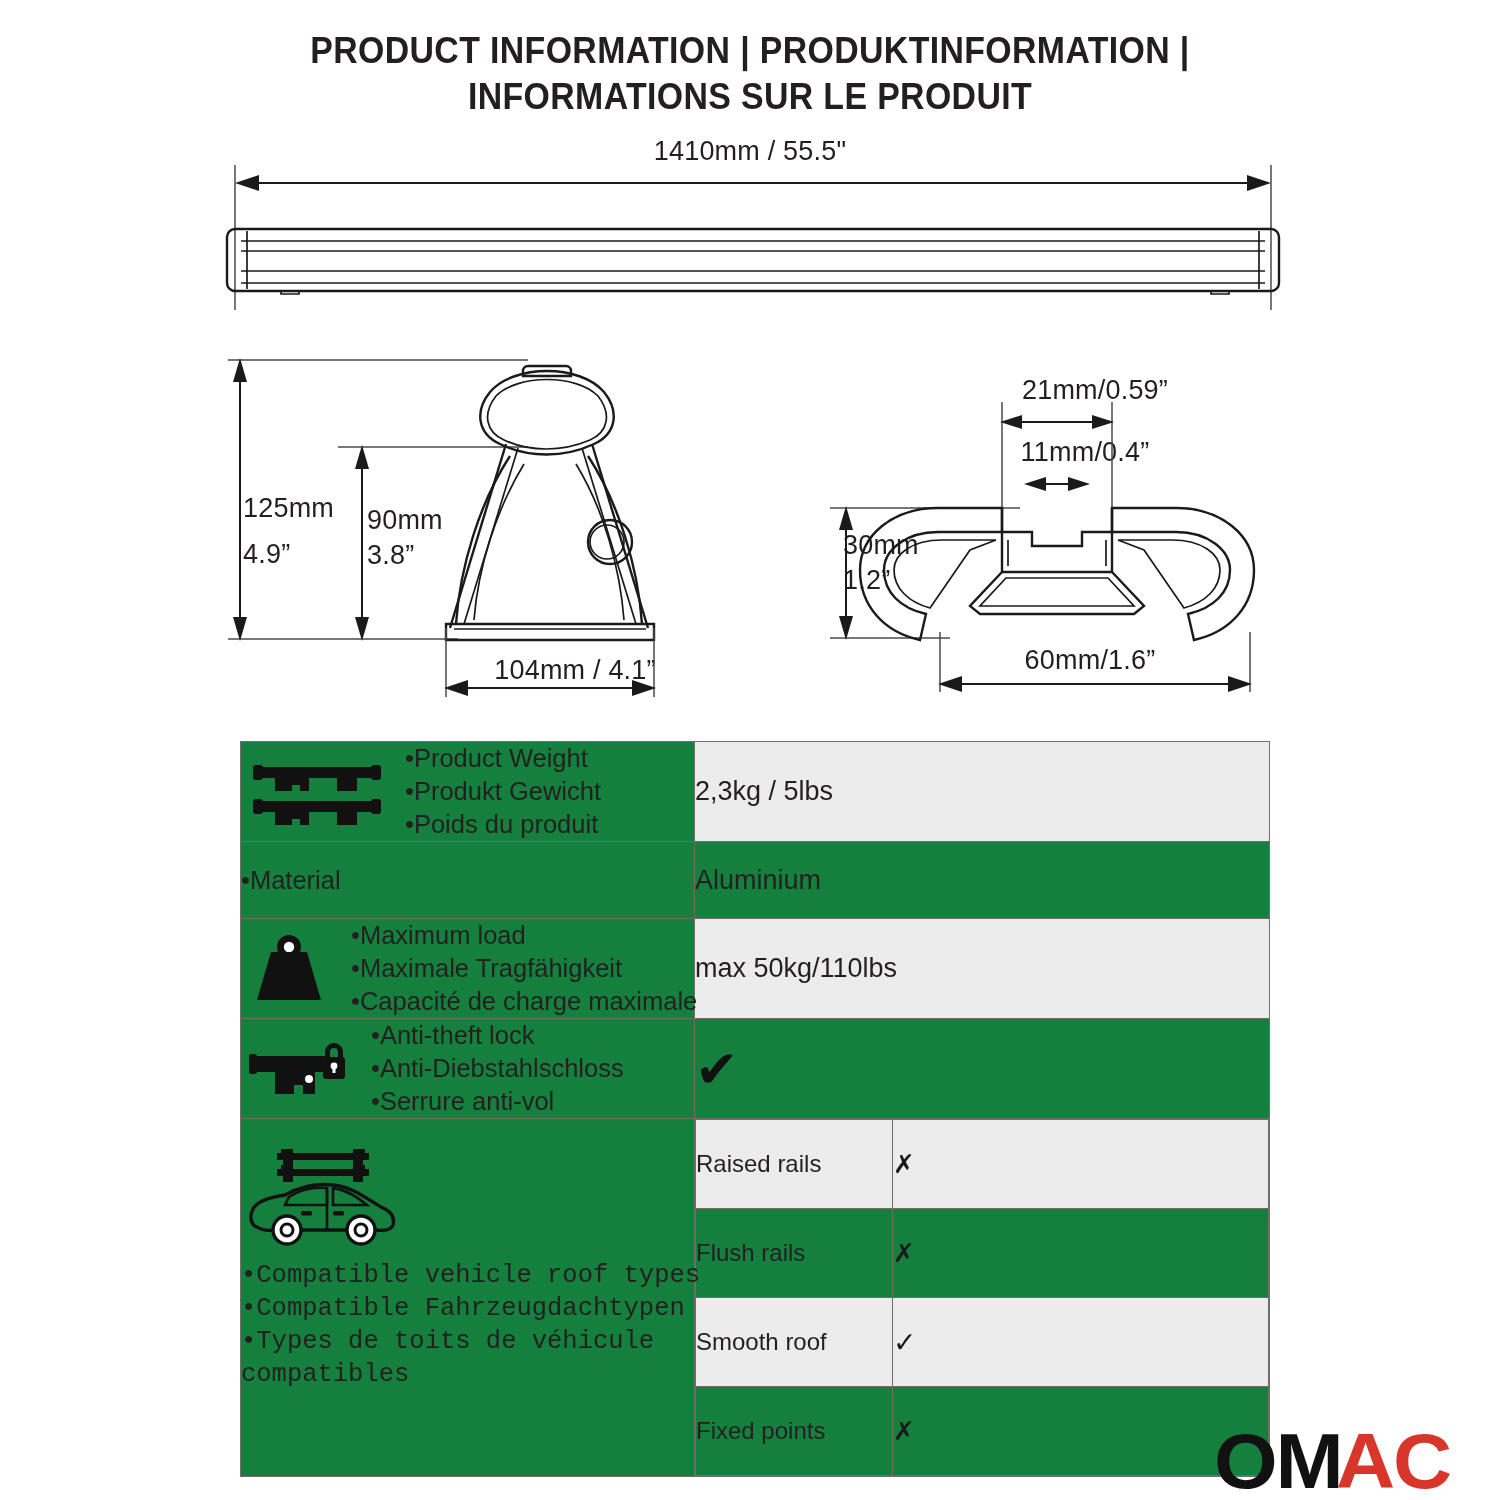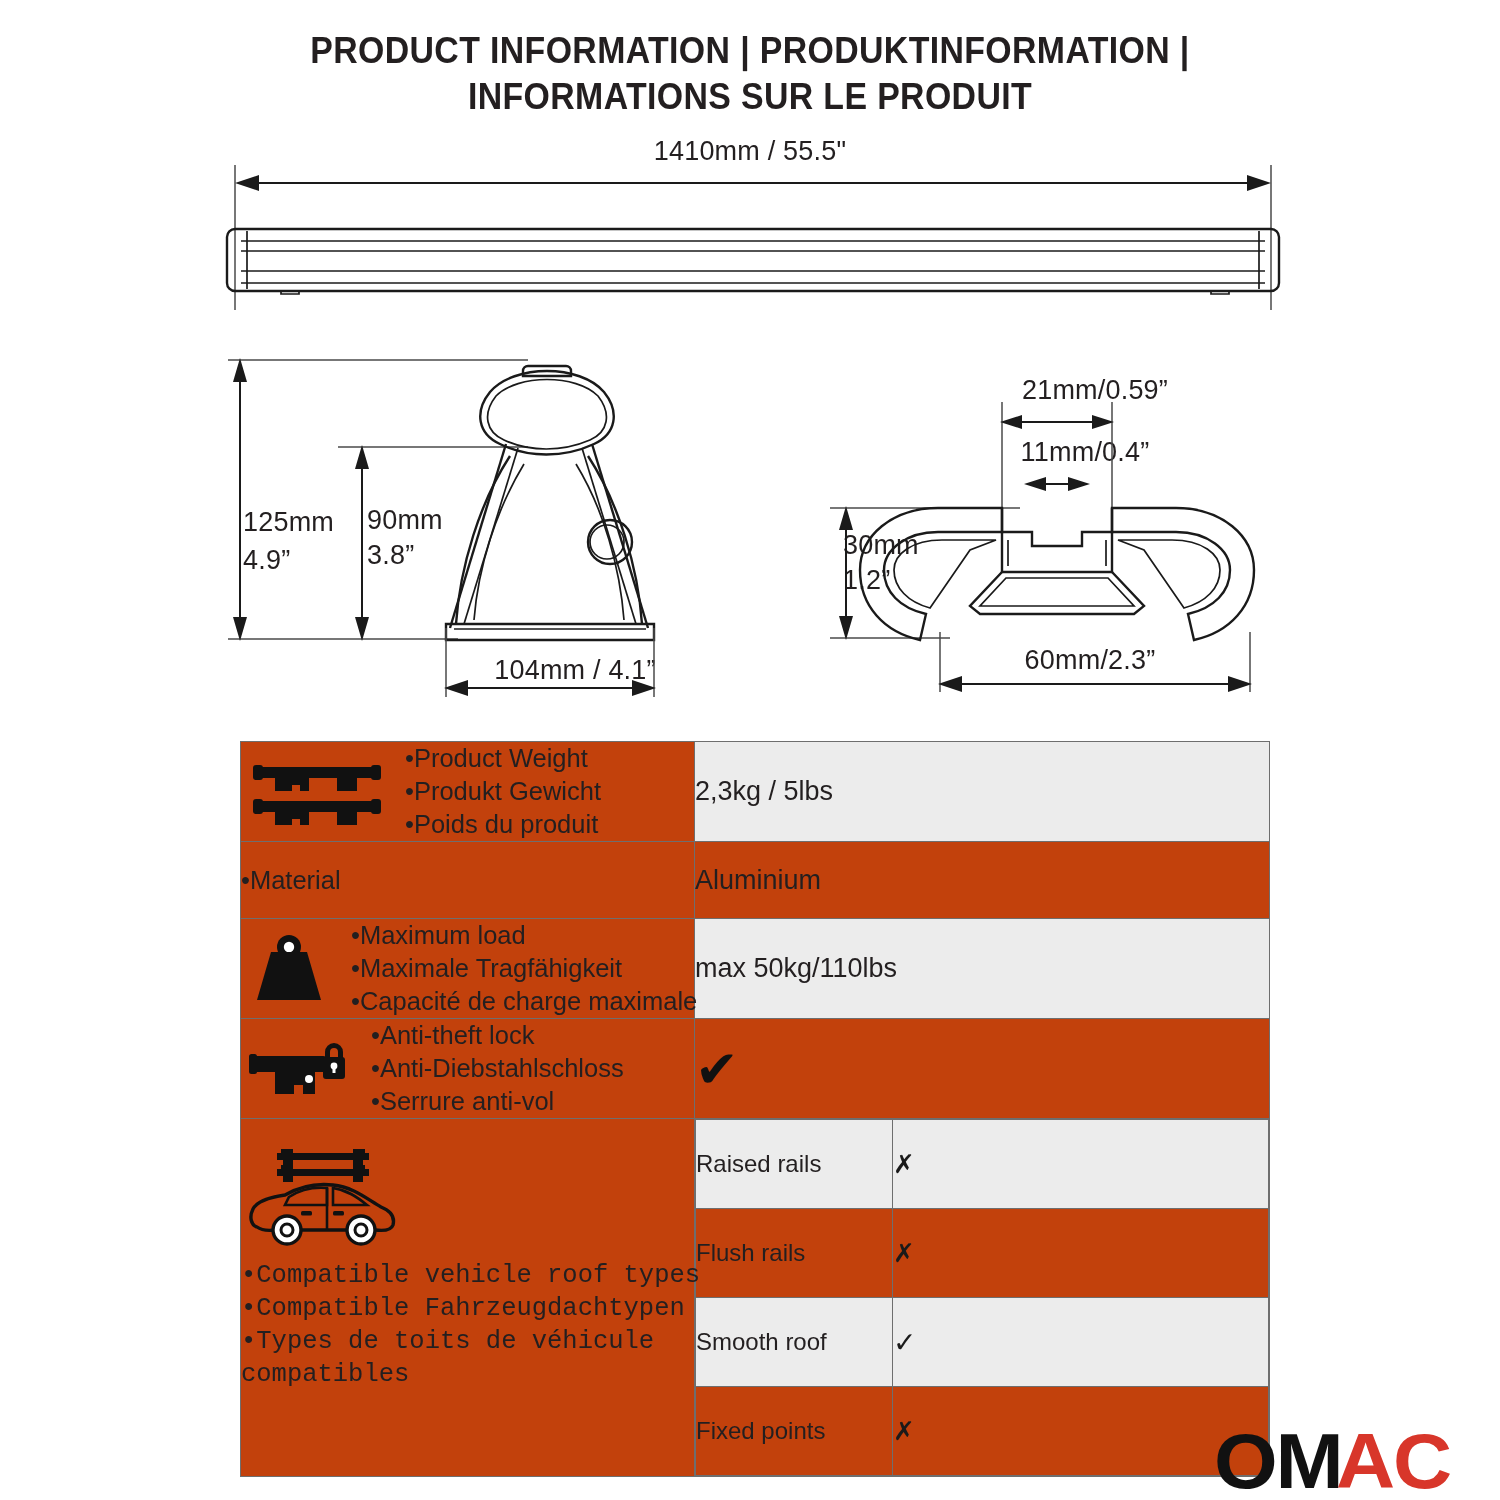--- a/index.html
+++ b/index.html
@@ -25,21 +25,21 @@
   .ext{fill:none;stroke:#4a4a4a;stroke-width:1.5;}
   .arr{fill:none;stroke:#1a1a1a;stroke-width:2;}
 
   
   #spec{position:absolute;left:240px;top:741px;width:1030px;
         border-collapse:collapse;table-layout:fixed;}
   #spec td{border:1.6px solid #6e6e6e;vertical-align:middle;padding:0;}
   .lblcell{width:453px;padding:10px 6px 10px 14px;}
   .valcell{padding:10px 0 10px 26px;font-size:27px;color:#231f20;}
   .gray{background:#ececec;}
-  .white{background:#c2410c;}
+  .white{background:#15803d;}
   .bullets{font-size:25.5px;line-height:33px;color:#231f20;}
   .bullets .b{display:block;white-space:nowrap;}
   .bullets .b.wrap{white-space:normal;}
   .row-flex{display:flex;align-items:center;gap:14px;}
   .icon-box{flex:0 0 auto;display:flex;align-items:center;justify-content:center;}
   .check{font-size:52px;line-height:52px;font-weight:bold;color:#111;}
   
   .subtable{width:100%;border-collapse:collapse;table-layout:fixed;}
   .subtable td{border:1.6px solid #6e6e6e;padding:0;height:88px;}
   .subtable td.name{width:196px;padding-left:18px;font-size:24px;color:#231f20;}
@@ -85,21 +85,21 @@
     <line class="ln-thin" x1="16" y1="118" x2="1040" y2="118"></line>
 
     <line class="ln-thin" x1="22" y1="66" x2="22" y2="124"></line>
     <line class="ln-thin" x1="1034" y1="66" x2="1034" y2="124"></line>
 
     <path class="ln-thin" d="M56,126 h18 v3 h-18 z" fill="#1a1a1a"></path>
     <path class="ln-thin" d="M986,126 h18 v3 h-18 z" fill="#1a1a1a"></path>
   </svg>
 </div>
 
-<div class="dim" style="left:243px;top:503px;line-height:38px;">125mm<br>4.9”</div>
+<div class="dim" style="left:243px;top:485px;line-height:46px;">125mm<br>4.9”</div>
 <div class="dim" style="left:367px;top:503px;line-height:35px;">90mm<br>3.8”</div>
 <div class="dim c" style="left:455px;top:655px;width:240px;">104mm / 4.1”</div>
 
 <div class="canvas" style="left:228px;top:352px;width:480px;height:350px;">
   <svg width="480" height="350" viewBox="0 0 480 350">
 
     <line class="ext" x1="0" y1="8" x2="300" y2="8"></line>
     <line class="ext" x1="110" y1="95" x2="300" y2="95"></line>
     <line class="ext" x1="0" y1="287" x2="230" y2="287"></line>
 
@@ -139,21 +139,21 @@
 
     <line class="arr" x1="224" y1="336" x2="420" y2="336"></line>
     <polygon points="216,336 240,328 240,344" fill="#1a1a1a"></polygon>
     <polygon points="428,336 404,328 404,344" fill="#1a1a1a"></polygon>
   </svg>
 </div>
 
 <div class="dim c" style="left:930px;top:375px;width:330px;">21mm/0.59”</div>
 <div class="dim c" style="left:925px;top:437px;width:320px;">11mm/0.4”</div>
 <div class="dim" style="left:843px;top:528px;line-height:35px;">30mm<br>1.2”</div>
-<div class="dim c" style="left:945px;top:645px;width:290px;">60mm/2.3”</div>
+<div class="dim c" style="left:945px;top:645px;width:290px;">60mm/1.6”</div>
 
 <div class="canvas" style="left:820px;top:400px;width:480px;height:300px;">
   <svg width="480" height="300" viewBox="0 0 480 300">
 
     <line class="ext" x1="182" y1="2" x2="182" y2="122"></line>
     <line class="ext" x1="292" y1="2" x2="292" y2="122"></line>
 
     <line class="arr" x1="188" y1="22" x2="286" y2="22"></line>
     <polygon points="180,22 202,15 202,29" fill="#1a1a1a"></polygon>
     <polygon points="294,22 272,15 272,29" fill="#1a1a1a"></polygon>

